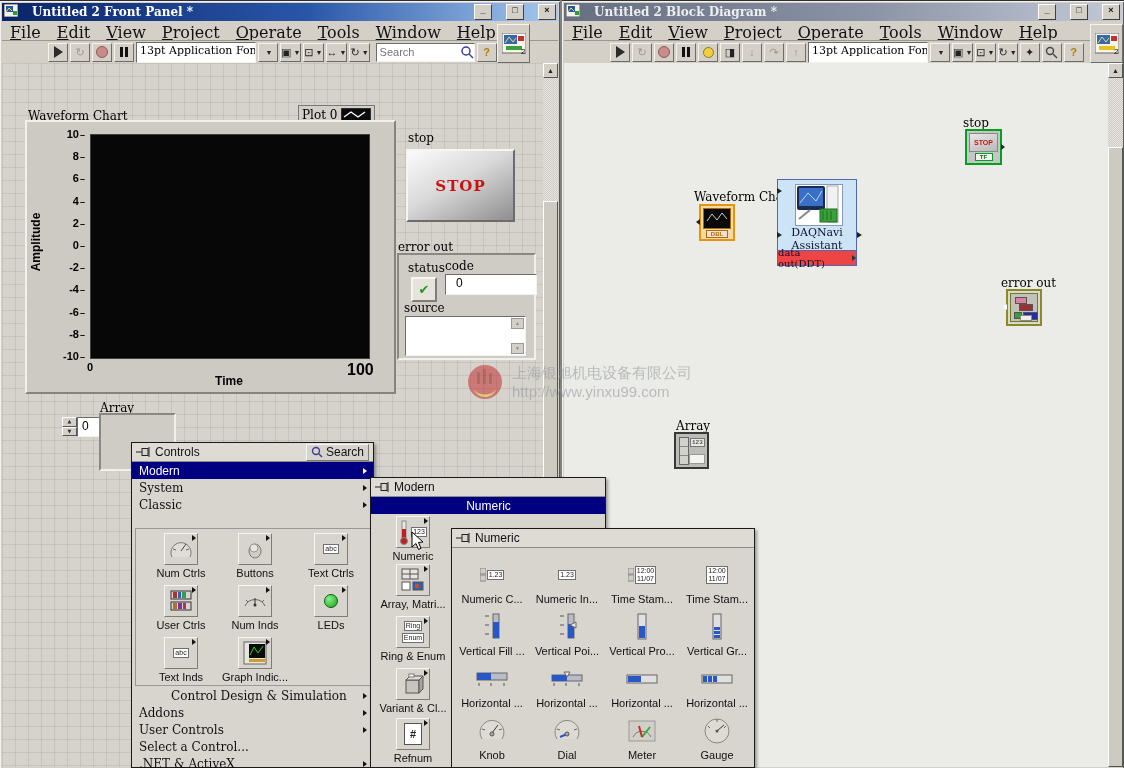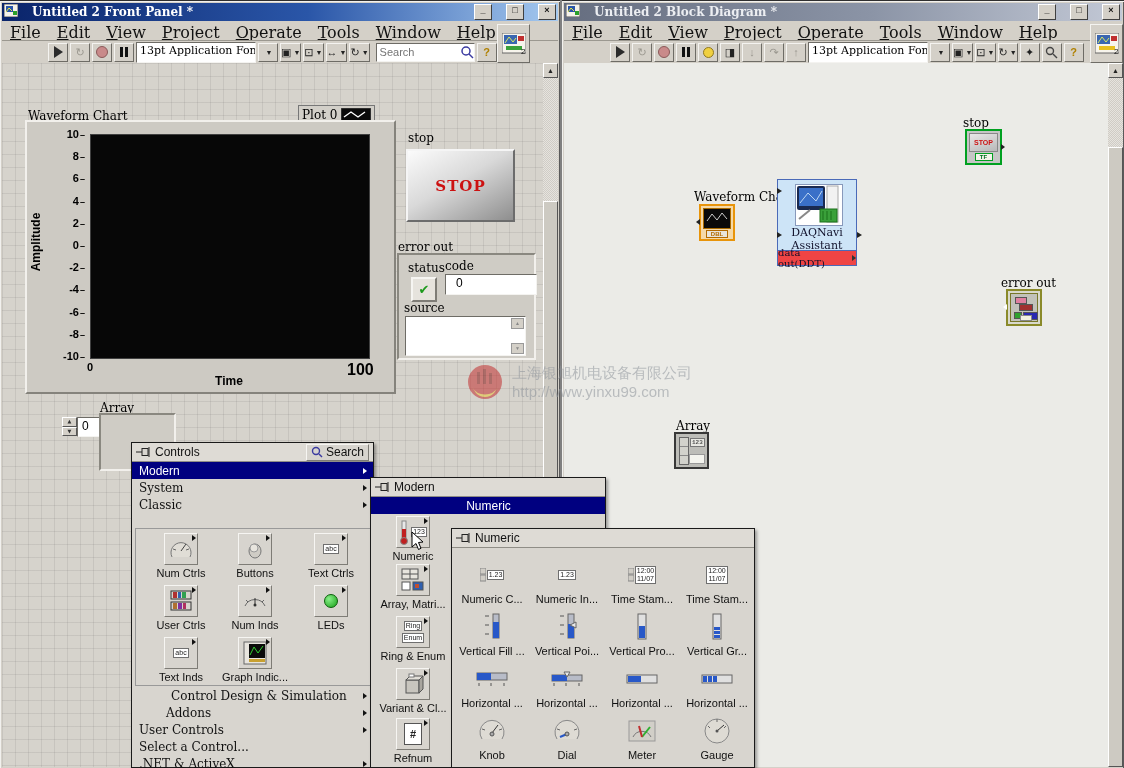--- a/index.html
+++ b/index.html
@@ -473,21 +473,21 @@
             <rect x="6" y="18" width="16" height="3" fill="#c8a030"></rect>
           </svg>
         </div>
       <div class="pcap">Graph Indic...</div>
     </div>
 
     <div class="prow" style="position:absolute;left:0;right:0;top:244px;margin-left:32px;">
         <span>Control Design &amp; Simulation</span>
         <span class="tri-r"></span>
       </div>
-    <div class="prow" style="position:absolute;left:0;right:0;top:261px;margin-left:27px;">
+    <div class="prow" style="position:absolute;left:0;right:0;top:261px;">
         <span>Addons</span>
         <span class="tri-r"></span>
       </div>
     <div class="prow" style="position:absolute;left:0;right:0;top:278px;">
         <span>User Controls</span>
         <span class="tri-r"></span>
       </div>
     <div class="prow" style="position:absolute;left:0;right:0;top:295px;">
         <span>Select a Control...</span>
       </div>

